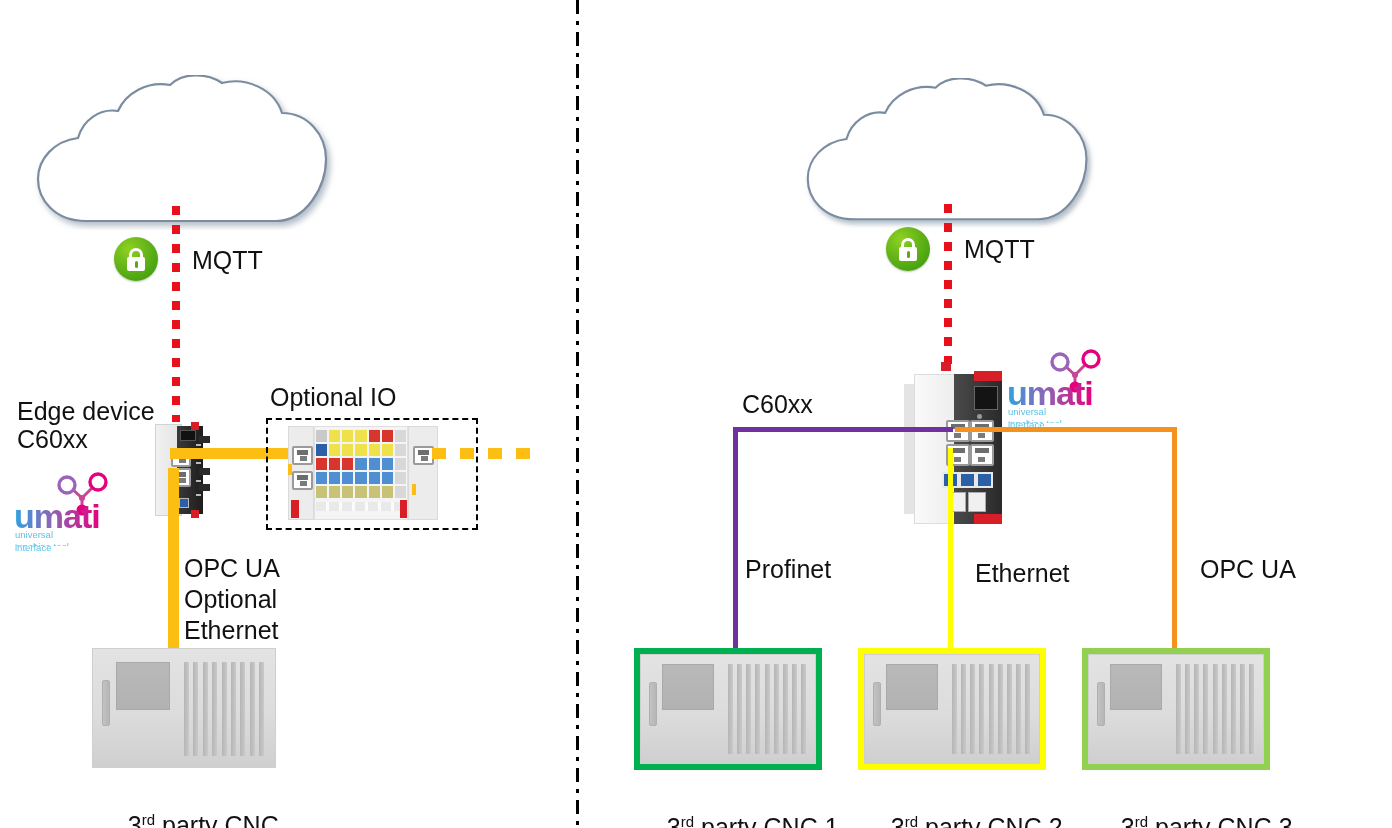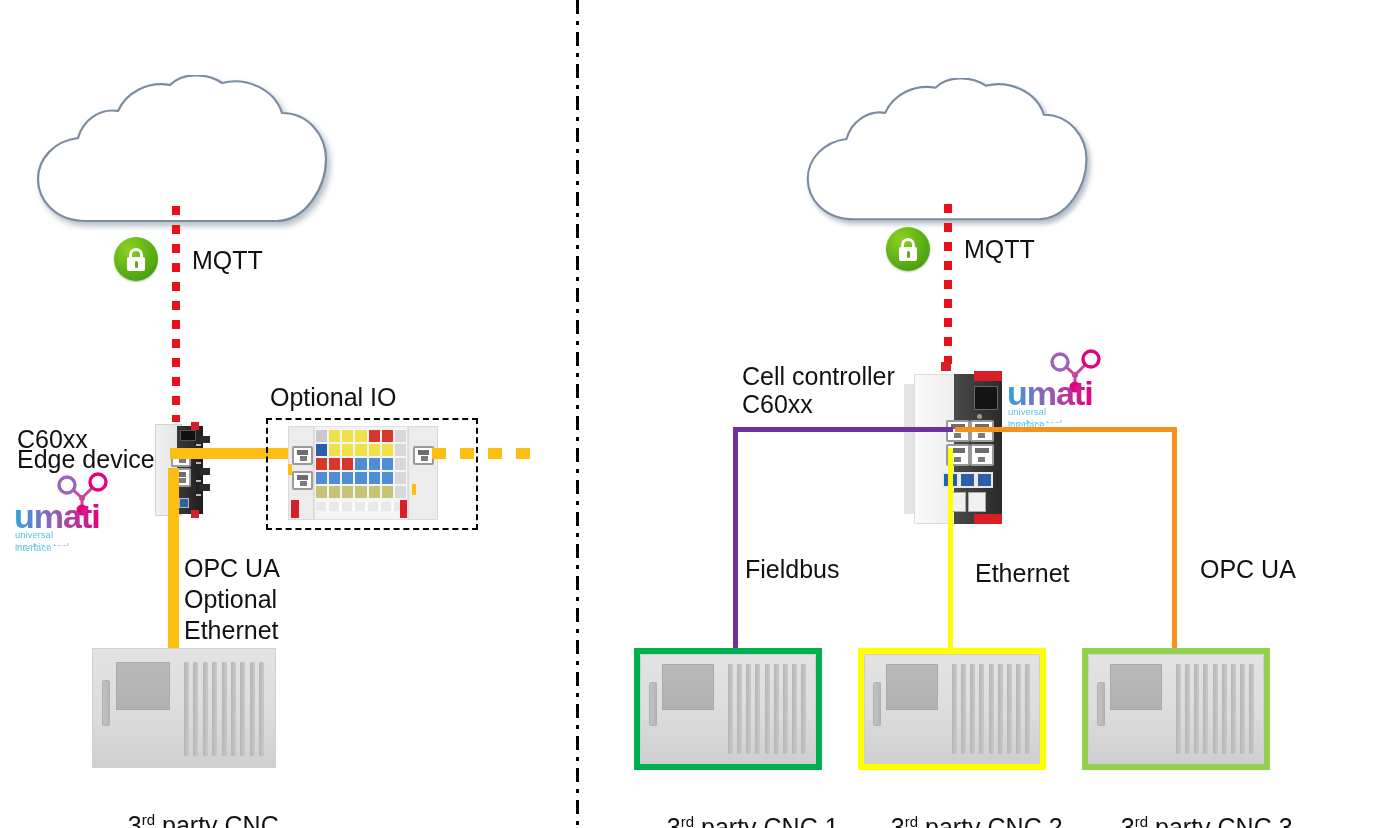--- a/index.html
+++ b/index.html
@@ -73,21 +73,21 @@
 
   <div class="redlink" style="left:172px;top:206px;height:216px;"></div>
 
   <div class="lock" style="left:114px;top:237px;">
     <div class="shk"></div>
     <div class="body"></div>
     <div class="kh"></div>
   </div>
   <div class="lbl" style="left:192px;top:245px;">MQTT</div>
 
-  <div class="lbl" style="left:17px;top:396px;margin-top:48px;">Edge device</div>
+  <div class="lbl" style="left:17px;top:396px;">Edge device</div>
   <div class="lbl" style="left:17px;top:424px;">C60xx</div>
 
   <div class="umati" style="left:12px;top:464px;width:125px;height:82px;">
     <svg width="125" height="82" viewBox="0 0 125 82">
       <defs>
         <linearGradient id="ug1" x1="0" y1="0" x2="1" y2="0">
           <stop offset="0" stop-color="#2EA3E0"></stop>
             <stop offset="0.45" stop-color="#8E63B5"></stop>
           <stop offset="1" stop-color="#E6007E"></stop>
         </linearGradient>
@@ -249,21 +249,20 @@
 
   <div class="redlink" style="left:944px;top:204px;height:160px;"></div>
 
   <div class="lock" style="left:886px;top:227px;">
     <div class="shk"></div>
     <div class="body"></div>
     <div class="kh"></div>
   </div>
   <div class="lbl" style="left:964px;top:234px;">MQTT</div>
 
-  <div class="lbl" style="left:742px;top:361px;">Cell controller</div>
   <div class="lbl" style="left:742px;top:389px;">C60xx</div>
 
   <div class="umati" style="left:1005px;top:341px;width:125px;height:82px;">
     <svg width="125" height="82" viewBox="0 0 125 82">
       <defs>
         <linearGradient id="ug2" x1="0" y1="0" x2="1" y2="0">
           <stop offset="0" stop-color="#2EA3E0"></stop>
             <stop offset="0.45" stop-color="#8E63B5"></stop>
           <stop offset="1" stop-color="#E6007E"></stop>
         </linearGradient>
@@ -316,21 +315,21 @@
   </div>
 
   <div class="abs" style="left:733px;top:427px;width:220px;height:5px;background:#7030A0;"></div>
   <div class="abs" style="left:733px;top:427px;width:5px;height:222px;background:#7030A0;"></div>
 
   <div class="abs" style="left:948px;top:448px;width:5px;height:202px;background:#FFFF00;"></div>
 
   <div class="abs" style="left:955px;top:427px;width:222px;height:5px;background:#F5921E;"></div>
   <div class="abs" style="left:1172px;top:427px;width:5px;height:222px;background:#F5921E;"></div>
 
-  <div class="lbl" style="left:745px;top:554px;">Fieldbus</div>
+  <div class="lbl" style="left:745px;top:554px;">Profinet</div>
   <div class="lbl" style="left:975px;top:558px;">Ethernet</div>
   <div class="lbl" style="left:1200px;top:554px;">OPC UA</div>
 
   <div class="abs" style="left:634px;top:648px;width:188px;height:122px;border:6px solid #00B050;box-sizing:border-box;">
     <div class="cnc" style="left:0;top:0;right:0;bottom:0;width:auto;height:auto;">
       <div class="screen" style="left:22px;top:10px;width:50px;height:44px;"></div>
       <div class="handle" style="left:9px;top:28px;width:6px;height:42px;"></div>
       <div class="vents" style="left:88px;top:10px;width:78px;height:90px;">
         <i></i>
           <i></i>

